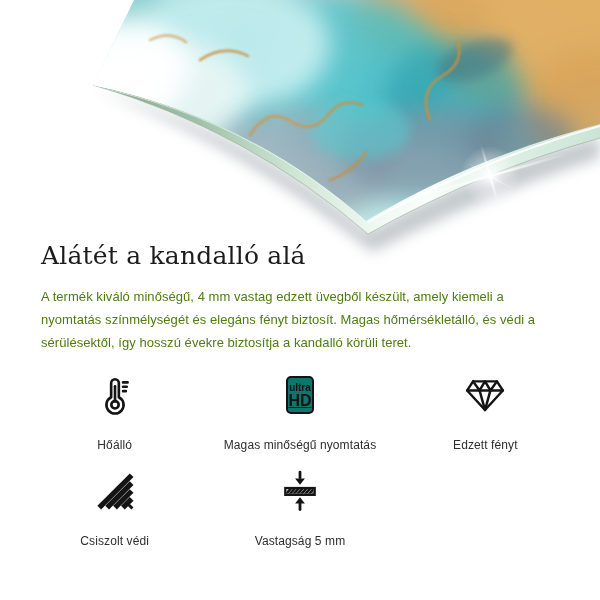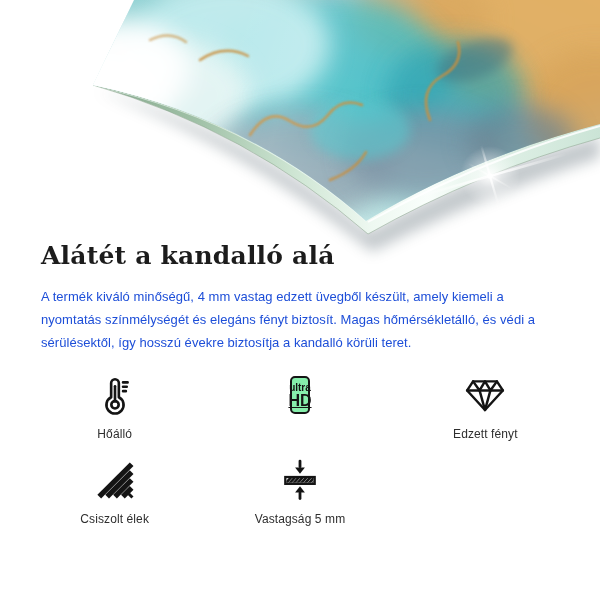--- a/index.html
+++ b/index.html
@@ -8,52 +8,52 @@
     font-family:"Liberation Sans", sans-serif;color:#1f1f1f;
   }
   
   .hero{position:relative;width:600px;height:230px;background:#fff;}
   .hero svg{position:absolute;left:0;top:0;overflow:visible;display:block;}
   
   .content{padding:0 41px;}
   h1{
     margin:9px 0 0 0;
     font-family:"DejaVu Serif", Georgia, serif;
-    font-weight:700;
+    font-weight:400;
     font-size:25px;
     line-height:33px;
     letter-spacing:0.2px;
     color:#1c1c1c;
   }
   .lead{
     margin:13px 0 0 0;
     width:522px;
     font-size:13px;
     line-height:23px;
-    color:#1d4ed8;
+    color:#4d7c0f;
     letter-spacing:0.05px;
   }
   
   .features{
     margin:18px -19px 0 -19px; 
     display:grid;
     grid-template-columns:repeat(3,1fr);
     row-gap:16px;
   }
   .feature{display:flex;flex-direction:column;align-items:center;}
   .feature-icon{height:46px;display:flex;align-items:center;justify-content:center;}
   .feature-icon svg{display:block;}
   .feature-label{
-    margin-top:9px;font-size:12px;color:#2e2e2e;letter-spacing:0.1px;text-align:center;
+    margin-top:20px;font-size:12px;color:#2e2e2e;letter-spacing:0.1px;text-align:center;
   }
   
   .uhd-box{
-    width:20px;height:38px;border:2.5px solid #141414;border-radius:5px;
+    width:28px;height:38px;border:2.5px solid #141414;border-radius:5px;
     display:flex;flex-direction:column;align-items:center;justify-content:center;
-    box-sizing:border-box;background:#86efac;
+    box-sizing:border-box;background:#0f766e;
   }
   .uhd-top{font-size:10px;font-weight:700;line-height:10px;color:#141414;}
   .uhd-bottom{font-size:16px;font-weight:800;line-height:15px;color:#141414;letter-spacing:0;text-decoration:underline;}
 </style>
 </head>
 <body>
 
 <div class="hero">
   <svg width="600" height="265" viewBox="0 0 600 265" aria-hidden="true">
     <defs>
@@ -182,20 +182,21 @@
       <div class="feature-label">Hőálló</div>
     </div>
 
     <div class="feature">
       <div class="feature-icon">
         <div class="uhd-box">
           <span class="uhd-top">ultra</span>
           <span class="uhd-bottom">HD</span>
         </div>
       </div>
+      <div class="feature-label">Magas minőségű nyomtatás</div>
     </div>
 
 
     <div class="feature">
       <div class="feature-icon">
         <svg width="42" height="42" viewBox="0 0 24 24" fill="none" stroke="#141414" stroke-width="1.4" stroke-linecap="round" stroke-linejoin="round">
           <path d="M5.2 4.2 L18.8 4.2 L22.2 9.4 L12 20.6 L1.8 9.4 Z"></path>
           <path d="M1.8 9.4 H22.2"></path>
           <path d="M5.2 4.2 L8.9 9.4 L12 4.2 L15.1 9.4 L18.8 4.2"></path>
           <path d="M8.9 9.4 L12 20.6 L15.1 9.4"></path>
@@ -207,21 +208,21 @@
     <div class="feature">
       <div class="feature-icon">
         <svg width="42" height="42" viewBox="0 0 24 24" fill="none" stroke="#141414" stroke-width="3" stroke-linecap="butt">
           <path d="M3 21.5 L21.5 3"></path>
           <path d="M7.5 21.5 L21.5 7.5"></path>
           <path d="M12 21.5 L21.5 12"></path>
           <path d="M16.5 21.5 L21.5 16.5"></path>
           <path d="M20.3 21.5 L21.5 20.3"></path>
         </svg>
       </div>
-      <div class="feature-label">Csiszolt élek</div>
+      <div class="feature-label">Csiszolt védi</div>
     </div>
 
     <div class="feature">
       <div class="feature-icon">
         <svg width="42" height="42" viewBox="0 0 24 24">
           <defs>
             <clipPath id="barClip">
                 <rect x="4.2" y="10.9" width="15.6" height="2.7"></rect>
               </clipPath>
           </defs>

